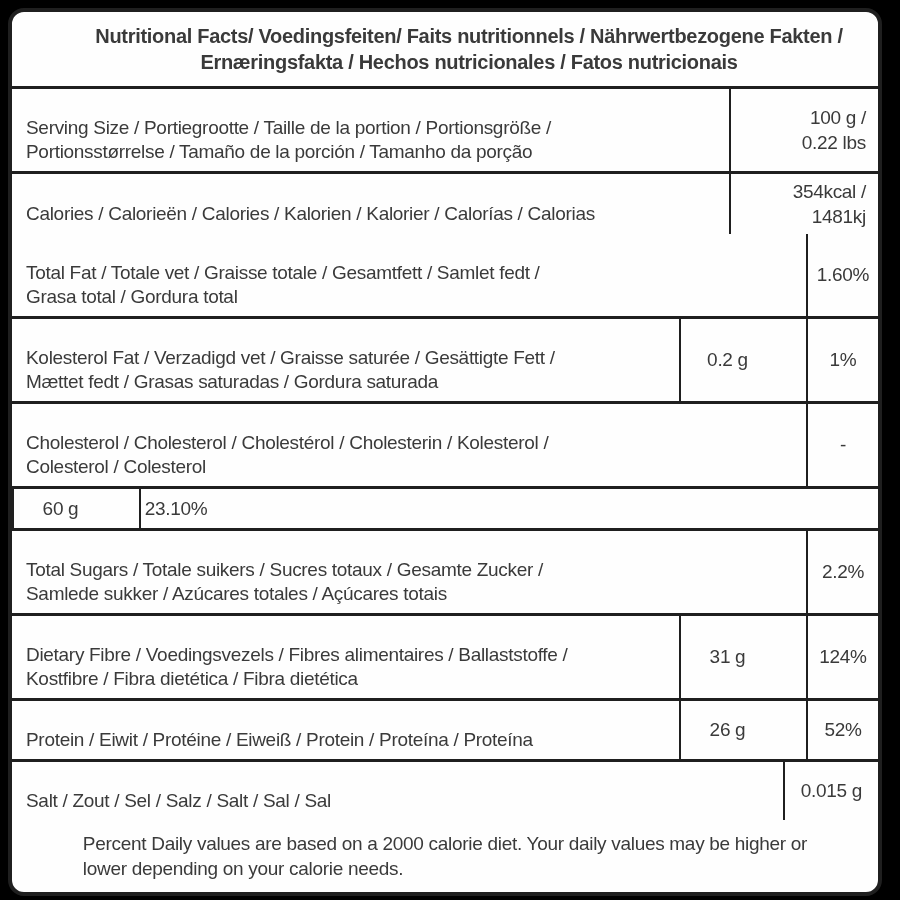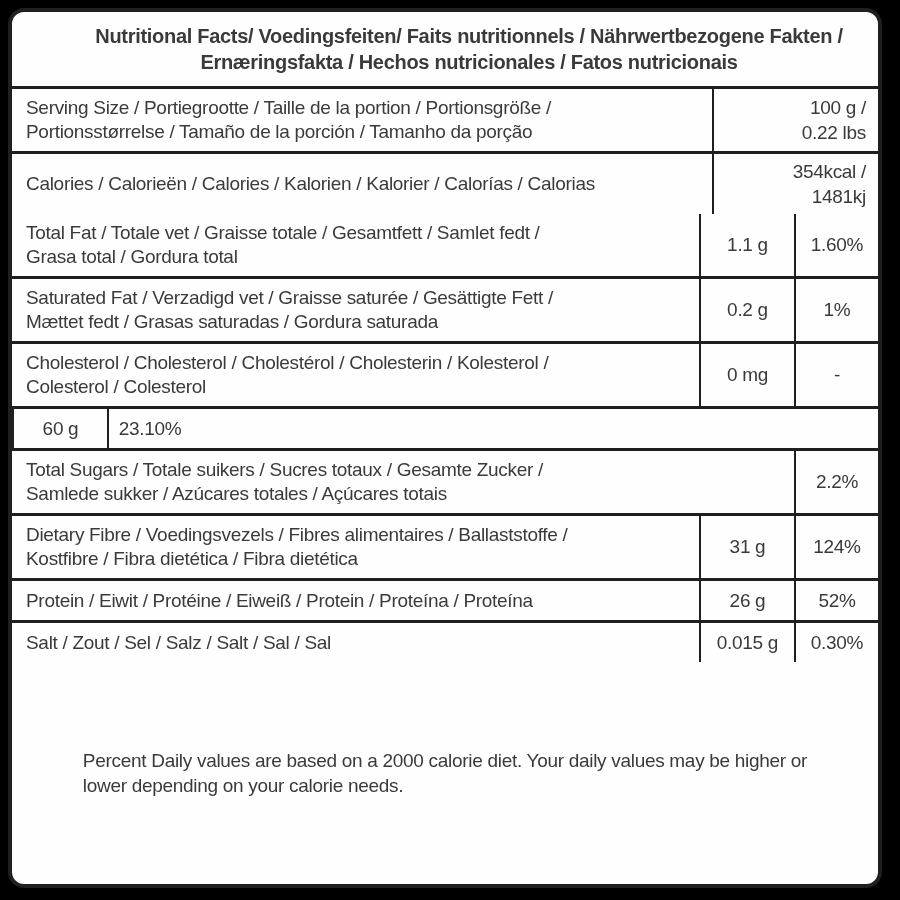--- a/index.html
+++ b/index.html
@@ -49,53 +49,54 @@
     text-align: center;
     padding: 12px 14px;
     white-space: pre-line;
     letter-spacing: -0.3px;
     display: flex; align-items: center; justify-content: center;
     min-height: 76px;
   }
   .row { display: flex; align-items: stretch; }
   .row-serving { min-height: 62px; }
   .row-calories { min-height: 56px; }
-  .row-nutrient { min-height: 42px; }
+  .row-nutrient { min-height: 42px; gap: 32px; }
 
   .lbl {
     flex: 1;
     padding: 7px 10px 7px 14px;
     display: flex; align-items: center;
     white-space: pre-line;
     font-size: 19px;
     line-height: 24px;
     letter-spacing: -0.3px;
+    margin-top: 20px;
   }
   .cell-right {
-    width: 166px;
+    width: 149px;
     border-left: 2px solid var(--line);
     display: flex; align-items: center; justify-content: flex-end;
     text-align: right;
     padding: 5px 12px;
     white-space: pre-line;
     font-size: 19px;
     line-height: 25px;
     letter-spacing: -0.3px;
   }
   .cell-amount {
     width: 95px;
     border-left: 2px solid var(--line);
     display: flex; align-items: center; justify-content: center;
     text-align: center;
     padding: 4px 2px;
     font-size: 19px;
     letter-spacing: -0.3px;
   }
   .cell-pct {
-    width: 84px;
+    width: 72px;
     border-left: 2px solid var(--line);
     display: flex; align-items: center; justify-content: center;
     text-align: center;
     padding: 4px 2px;
     font-size: 19px;
     letter-spacing: -0.3px;
   }
   .footer {
     flex: 1;
     display: flex; align-items: center; justify-content: center;
@@ -126,35 +127,33 @@
     <div class="lbl">Calories / Calorieën / Calories / Kalorien / Kalorier / Calorías / Calorias</div>
     <div class="cell-right">354kcal /
 1481kj</div>
   </div>
 
 
   <div id="nutrient-rows" style="display:contents">
   <div class="section row row-nutrient">
     <div class="lbl">Total Fat / Totale vet / Graisse totale / Gesamtfett / Samlet fedt /
 Grasa total / Gordura total</div>
-    <div class="cell-amount">1.1 g</div>
     <div class="cell-pct">1.60%</div>
   </div>
 
   <div class="section row row-nutrient">
-    <div class="lbl">Saturated Fat / Verzadigd vet / Graisse saturée / Gesättigte Fett /
+    <div class="lbl">Kolesterol Fat / Verzadigd vet / Graisse saturée / Gesättigte Fett /
 Mættet fedt / Grasas saturadas / Gordura saturada</div>
     <div class="cell-amount">0.2 g</div>
     <div class="cell-pct">1%</div>
   </div>
 
   <div class="section row row-nutrient">
     <div class="lbl">Cholesterol / Cholesterol  / Cholestérol / Cholesterin /  Kolesterol /
 Colesterol / Colesterol</div>
-    <div class="cell-amount">0 mg</div>
     <div class="cell-pct">-</div>
   </div>
 
   <div class="section row row-nutrient">
     <div class="cell-amount">60 g</div>
     <div class="cell-pct">23.10%</div>
   </div>
 
   <div class="section row row-nutrient">
     <div class="lbl">Total Sugars / Totale suikers / Sucres totaux / Gesamte Zucker /
@@ -171,19 +170,18 @@
 
   <div class="section row row-nutrient">
     <div class="lbl">Protein / Eiwit / Protéine / Eiweiß / Protein / Proteína / Proteína</div>
     <div class="cell-amount">26 g</div>
     <div class="cell-pct">52%</div>
   </div>
 
   <div class="section row row-nutrient">
     <div class="lbl">Salt / Zout / Sel / Salz / Salt / Sal / Sal</div>
     <div class="cell-amount">0.015 g</div>
-    <div class="cell-pct">0.30%</div>
   </div>
 </div>
 
   <div class="section footer">Percent Daily values are based on a 2000 calorie diet. Your daily values may be higher or
 lower depending on your calorie needs.</div>
 </div>
 
 </body></html>

